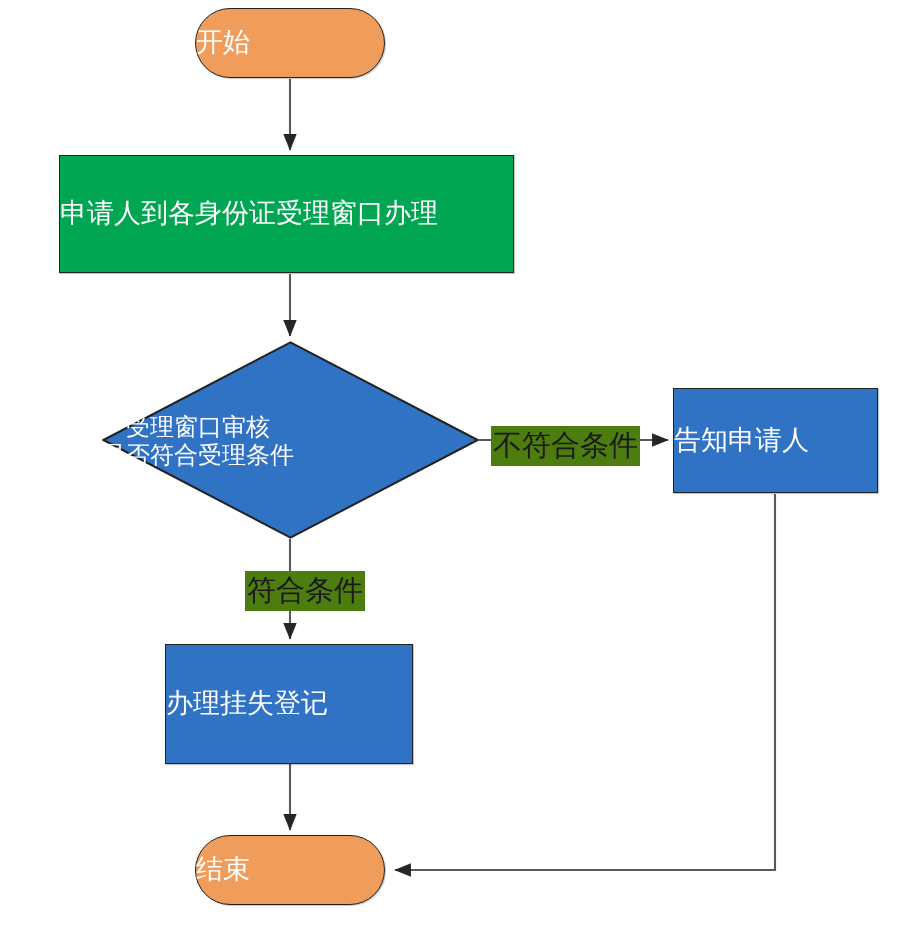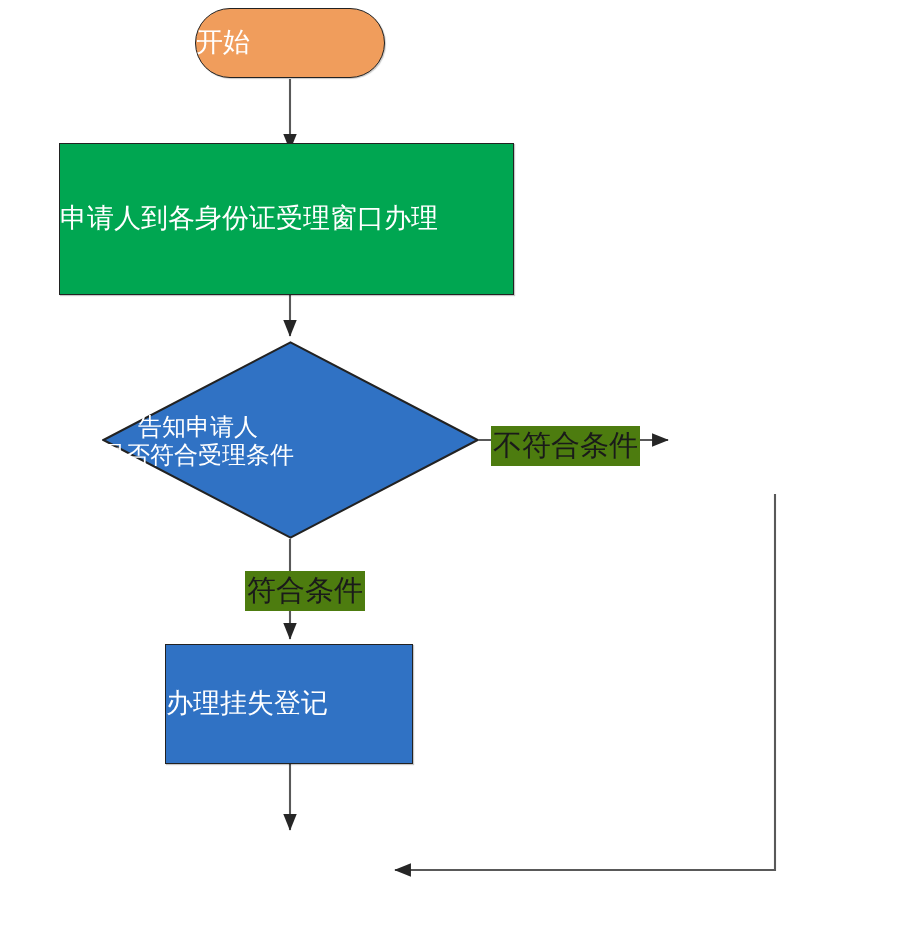--- a/index.html
+++ b/index.html
@@ -100,35 +100,41 @@
 
     <line x1="290" y1="753" x2="290" y2="830" stroke="#595959" stroke-width="2.1" marker-end="url(#arrowDark)"></line>
 
     <path d="M775,494 L775,870 L395,870" fill="none" stroke="#595959" stroke-width="2.1" marker-end="url(#arrowDark)"></path>
   </svg>
 
   <div class="node node-terminator" style="left:195px; top:8px; width:190px; height:70px;">
     <span>开始</span>
   </div>
 
-  <div class="node node-process-green" style="left:59px; top:143px; width:455px; height:152px;">
+  <div class="node node-process-green" style="left:59px; top:155px; width:455px; height:118px;">
     <span>申请人到各身份证受理窗口办理</span>
   </div>
 
   <div class="node node-decision" style="left:102px; top:341px; width:377px; height:198px;">
     <svg class="decision-shape" viewBox="0 0 377 198" preserveAspectRatio="none" xmlns="http://www.w3.org/2000/svg">
       <polygon points="188.5,1.4 375.6,99 188.5,196.6 1.4,99" fill="#3072C4" stroke="#222222" stroke-width="2" vector-effect="non-scaling-stroke"></polygon>
     </svg>
-    <span class="decision-label">告知申请人
+    <span class="decision-label">受理窗口审核
 是否符合受理条件</span>
   </div>
 
+  <div class="node node-process-blue" style="left:673px; top:388px; width:205px; height:105px;">
+    <span>告知申请人</span>
+  </div>
 
   <div class="node node-process-blue" style="left:165px; top:644px; width:248px; height:120px;">
     <span>办理挂失登记</span>
   </div>
 
+  <div class="node node-terminator" style="left:195px; top:835px; width:190px; height:70px;">
+    <span>结束</span>
+  </div>
 
   <div class="edge-label" style="left:491px; top:426px;">不符合条件</div>
 
   <div class="edge-label" style="left:245px; top:571px;">符合条件</div>
 
 </div>
 
 </body></html>

